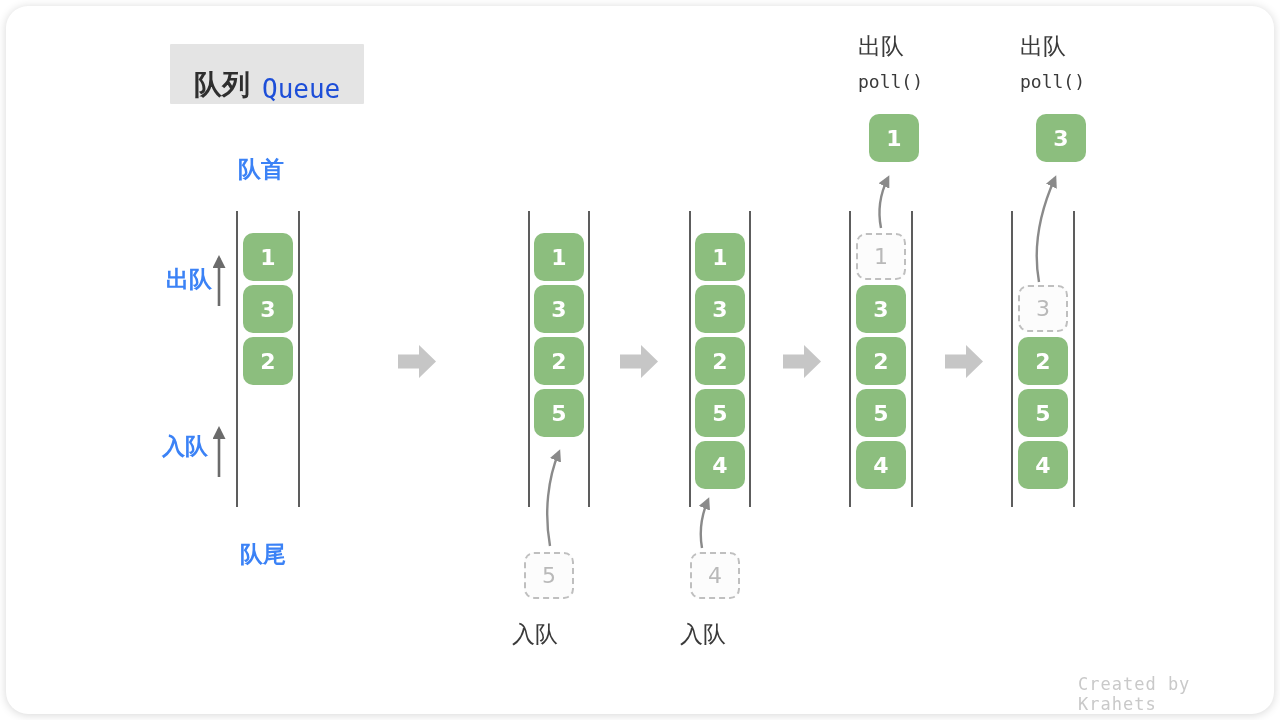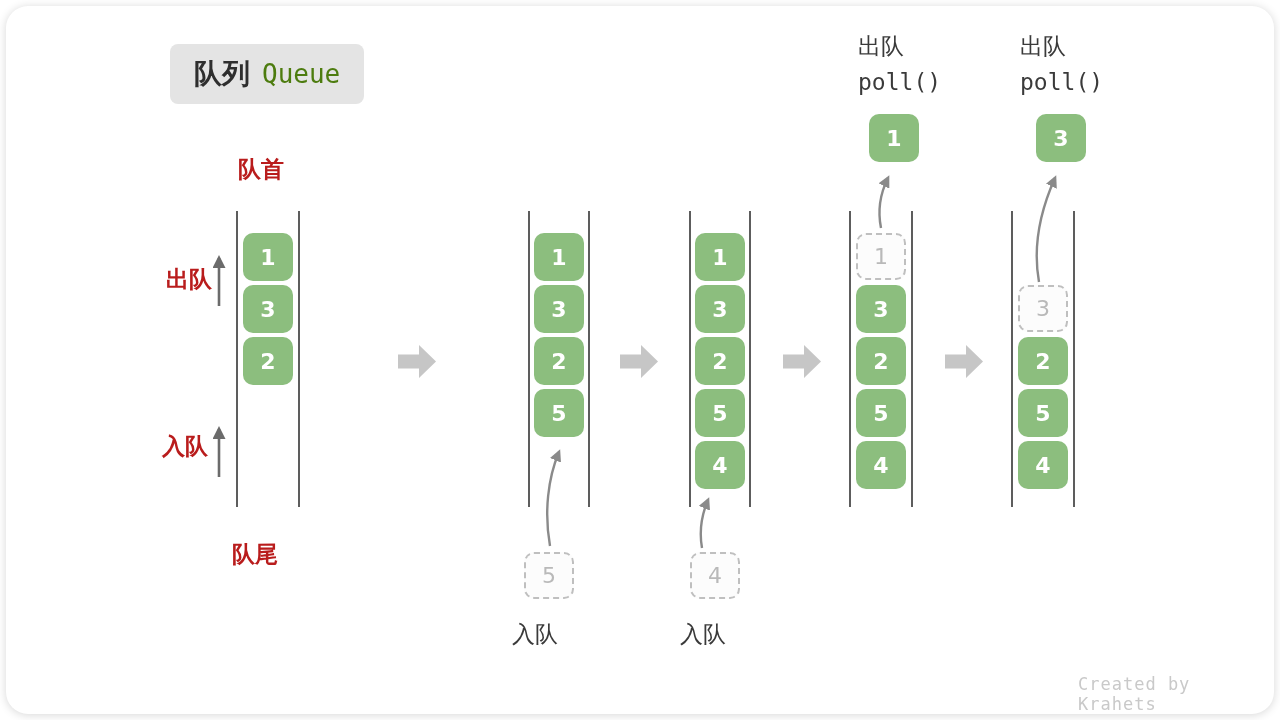--- a/index.html
+++ b/index.html
@@ -1,49 +1,49 @@
 <!DOCTYPE html>
 <html><head>
 <meta charset="utf-8">
 <style>
   html,body{margin:0;padding:0;width:1280px;height:720px;overflow:hidden;background:#fff;
     font-family:"DejaVu Sans","Liberation Sans",sans-serif;}
   .stage{position:absolute;left:0;top:0;width:1280px;height:720px;}
   .card{position:absolute;left:6px;top:6px;width:1268px;height:708px;background:#fff;
     border-radius:22px;box-shadow:0 1px 10px rgba(0,0,0,0.16);}
   .badge{position:absolute;left:170px;top:44px;height:60px;padding:0 24px;background:#e4e4e4;
-    border-radius:8px;display:flex;align-items:center;gap:12px;}
+    border-radius:1px;display:flex;align-items:flex-end;gap:12px;}
   .badge-zh{font-size:28px;font-weight:700;color:#2e2e2e;}
-  .badge-en{font-family:"DejaVu Sans Mono","Liberation Mono",monospace;font-size:26px;color:#4d7c0f;}
-  .lbl{position:absolute;font-size:23px;font-weight:700;color:#b91c1c;white-space:nowrap;}
+  .badge-en{font-family:"DejaVu Sans Mono","Liberation Mono",monospace;font-size:26px;color:#1d4ed8;}
+  .lbl{position:absolute;font-size:23px;font-weight:700;color:#3b82f6;white-space:nowrap;}
   .vline{position:absolute;top:211px;width:2px;height:296px;background:#5d5d5d;}
   .box{position:absolute;width:50px;height:48px;border-radius:10px;background:#8CBE7E;color:#fff;
     font-size:22px;font-weight:700;display:flex;align-items:center;justify-content:center;}
   .box.dashed{width:46px;height:43px;background:#fcfcfc;border:2px dashed #bfbfbf;color:#b9b9b9;
     font-weight:400;}
   .op{position:absolute;font-size:23px;color:#3a3a3a;line-height:36px;white-space:nowrap;}
-  .op .code{font-family:"DejaVu Sans Mono","Liberation Mono",monospace;font-size:23px;}
+  .op .code{font-family:"DejaVu Sans Mono","Liberation Mono",monospace;font-size:18px;}
   .op .code .green{color:#5fa253;font-weight:700;}
   .wm{position:absolute;left:1078px;top:674px;font-family:"DejaVu Sans Mono","Liberation Mono",monospace;
     font-size:17px;color:#c9c9c9;letter-spacing:1px;}
   svg.arrows{position:absolute;left:0;top:0;width:1280px;height:720px;pointer-events:none;}
 </style>
 </head>
 <body>
 
 <div class="stage">
   <div class="card"></div>
 
   <div class="badge">
     <span class="badge-zh">队列</span>
     <span class="badge-en">Queue</span>
   </div>
 
   <div class="lbl" style="left:238px;top:154px;">队首</div>
-  <div class="lbl" style="left:232px;top:539px;">队尾</div>
+  <div class="lbl" style="left:240px;top:539px;">队尾</div>
   <div class="lbl" style="left:166px;top:264px;">出队</div>
   <div class="lbl" style="left:162px;top:431px;">入队</div>
 
   <svg class="arrows" viewBox="0 0 1280 720">
     <defs>
       <marker id="ahDark" markerUnits="userSpaceOnUse" markerWidth="13" markerHeight="13" refX="10" refY="6.5" orient="auto">
         <path d="M0,0 L13,6.5 L0,13 z" fill="#6b6b6b"></path>
       </marker>
       <marker id="ahMid" markerUnits="userSpaceOnUse" markerWidth="12" markerHeight="12" refX="9" refY="6" orient="auto">
         <path d="M0,0 L12,6 L0,12 z" fill="#8a8a8a"></path>

